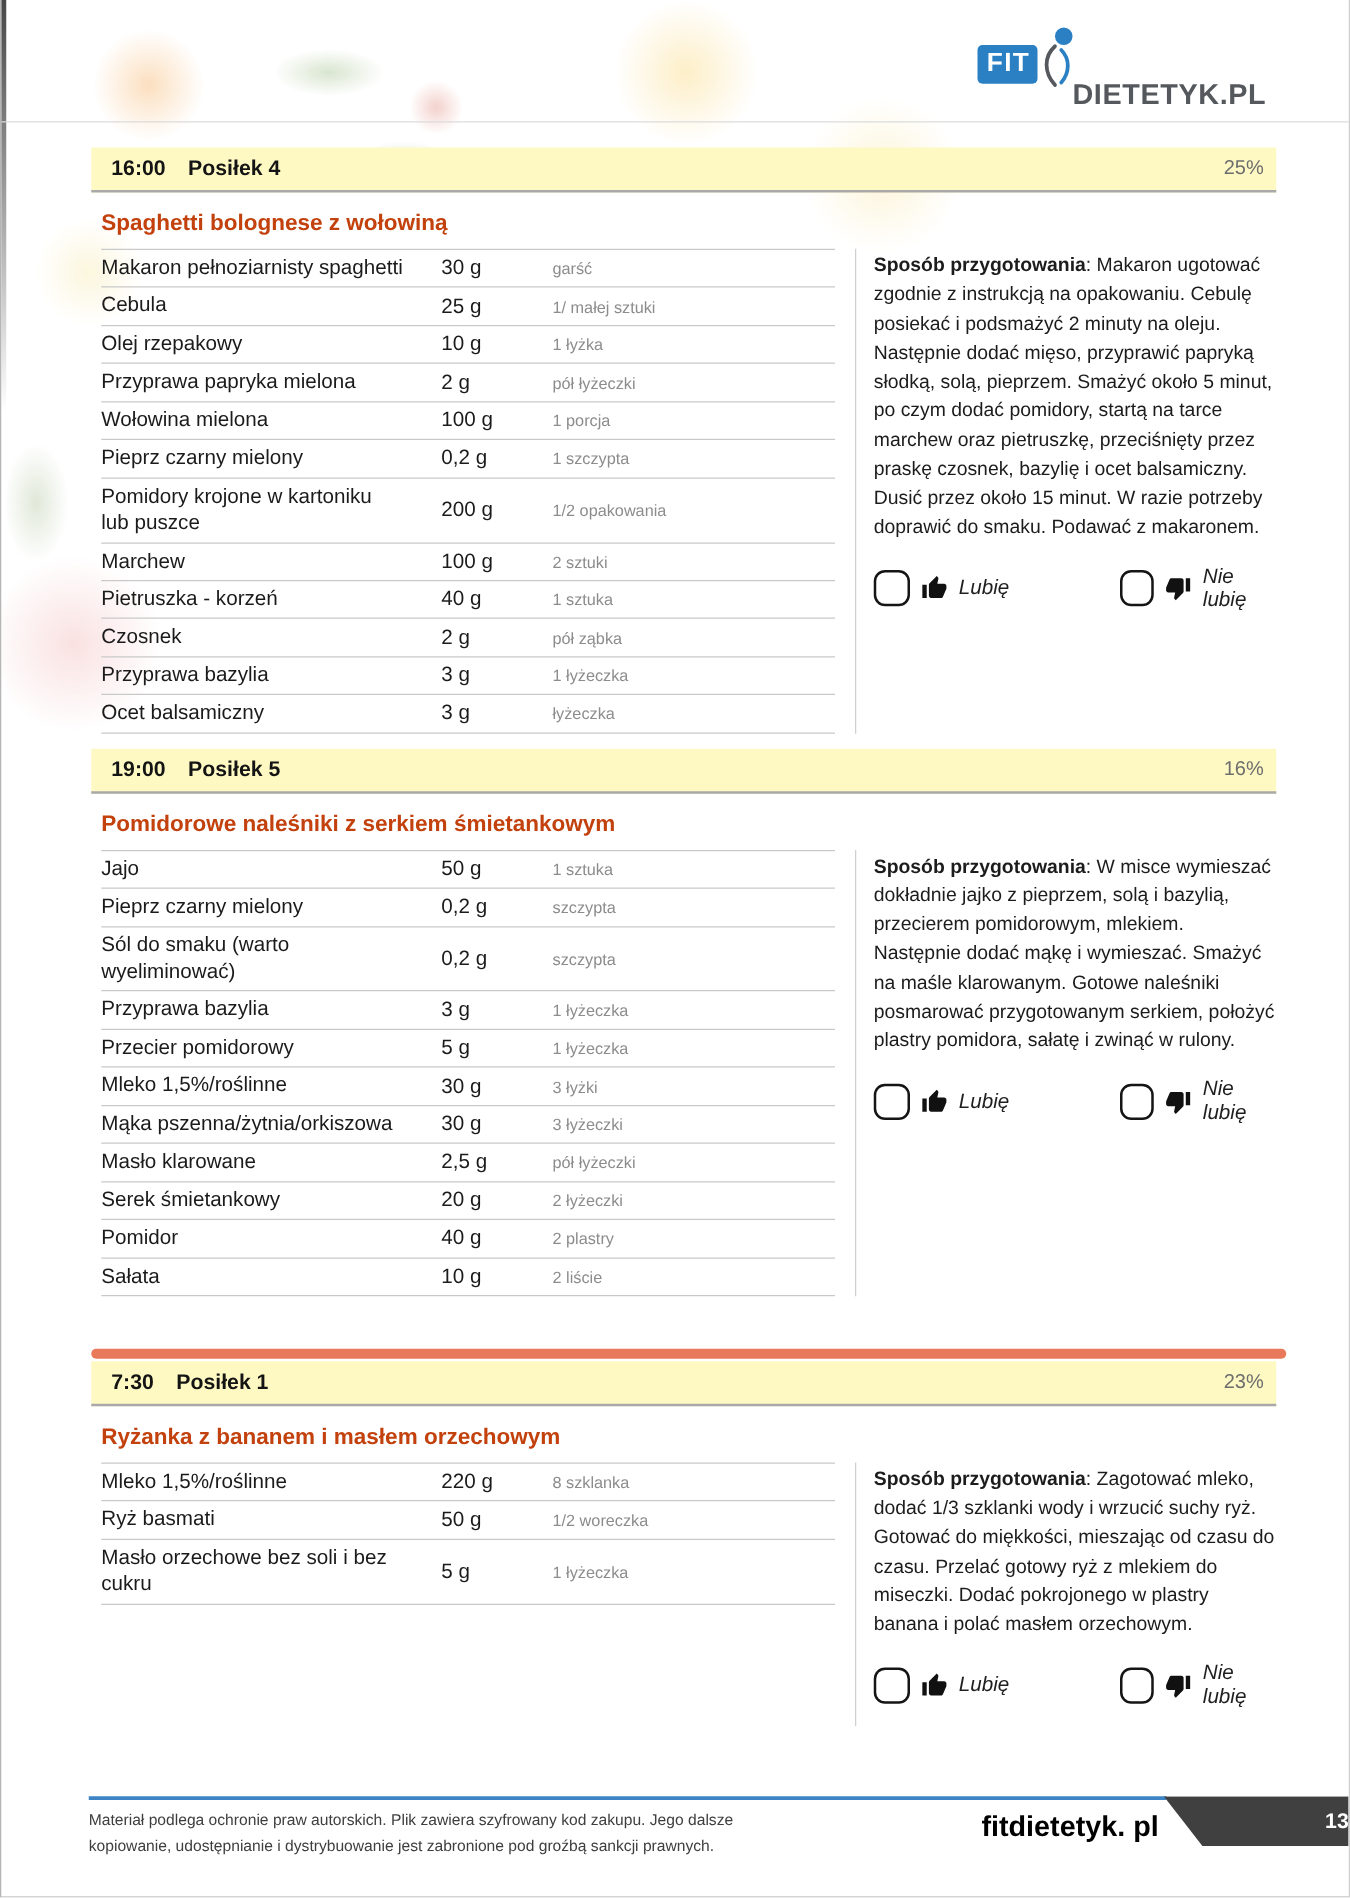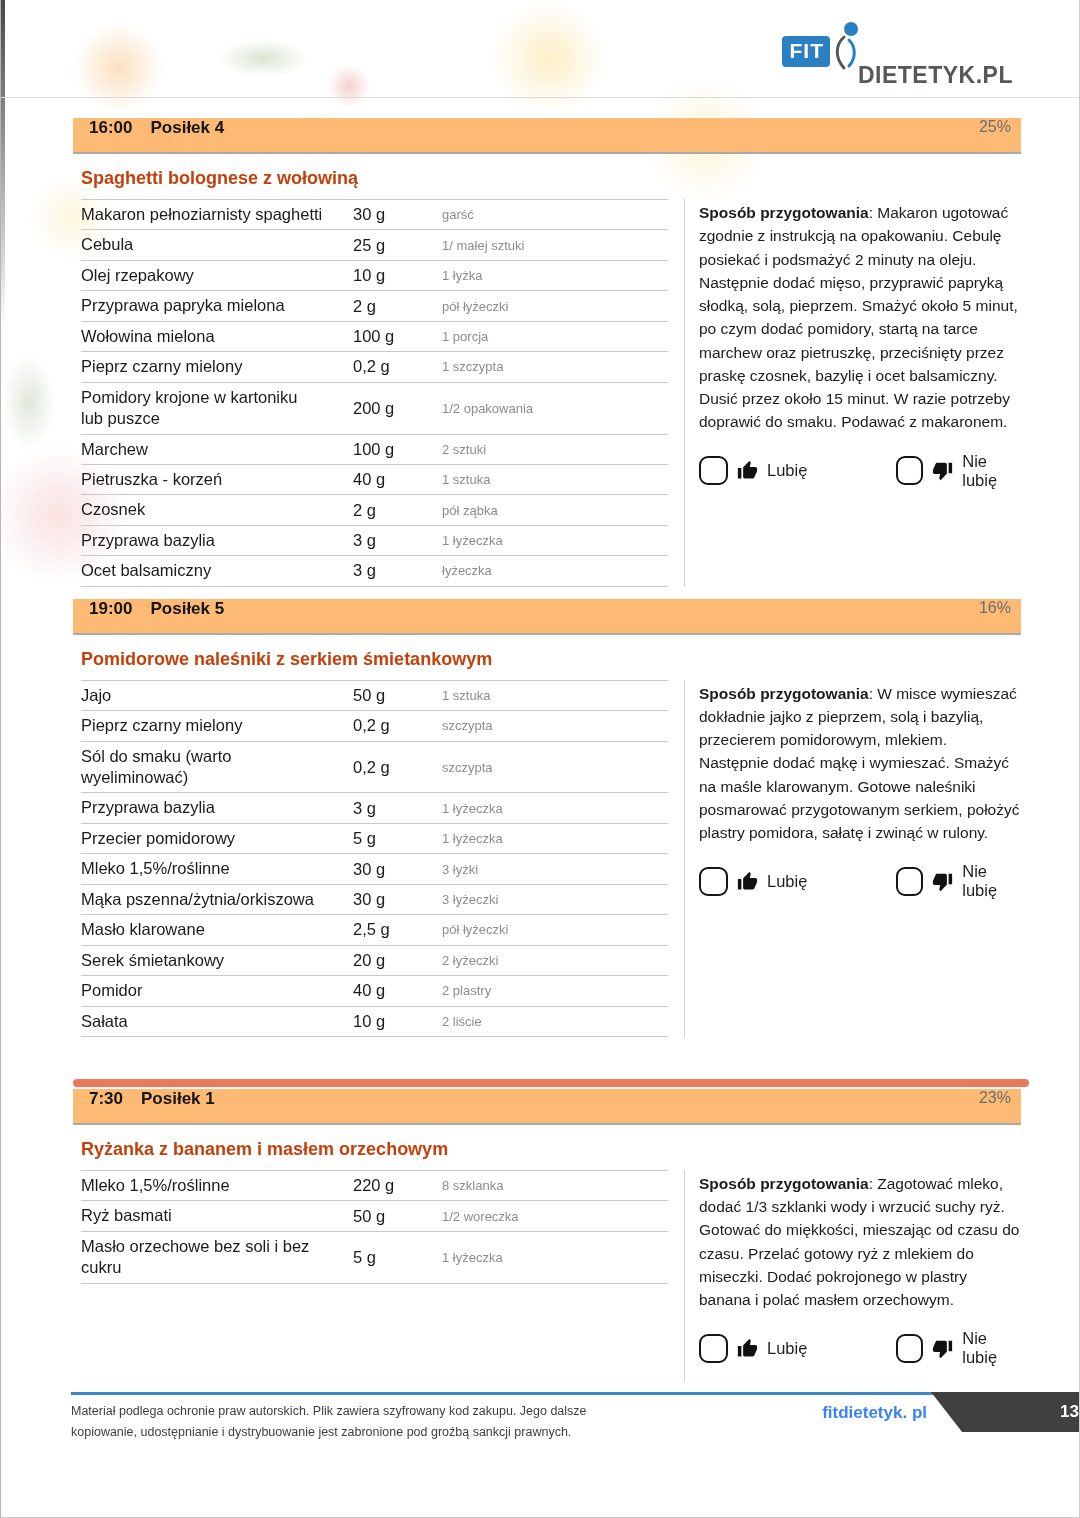--- a/index.html
+++ b/index.html
@@ -25,47 +25,47 @@
   }
   .left-shade{position:absolute;left:0;top:0;width:4px;height:330px;
     background:linear-gradient(180deg, rgba(25,25,25,.8), rgba(25,25,25,0));}
   .header{position:relative;height:97px;border-bottom:1px solid #dcdcdc;}
   .logo{position:absolute;right:66px;top:36px;display:flex;align-items:flex-start;}
   .logo-fit{background:#2b7fc3;color:#fff;font-weight:bold;font-size:21px;letter-spacing:1px;
     padding:3px 6px 4px 7px;border-radius:4px;}
   .logo-person{margin:-16px -3px 0 1px;}
   .logo-rest{color:#55595d;font-size:23px;font-weight:600;letter-spacing:.5px;margin-top:26px;}
   .content{position:relative;padding:0 58px 0 72px;}
-  .meal-bar{height:34px;display:flex;background:#fdba74;
+  .meal-bar{height:34px;display:flex;align-items:center;background:#fef9c3;
     border-bottom:2px solid #a9a9a9;padding:0 10px 0 16px;font-size:17px;font-weight:bold;color:#141414;}
   .meal-bar.first{margin-top:20px;}
   .meal-bar.later{margin-top:12px;}
   .meal-name{margin-left:18px;}
   .meal-percent{margin-left:auto;font-weight:400;font-size:16px;color:#6e6e6e;}
   .dish-title{font-size:18px;font-weight:700;color:#c2410c;margin:14px 0 10px 8px;}
   .meal-body{display:flex;align-items:stretch;}
   .left-col{width:611px;box-sizing:border-box;}
   .ingredients{width:587px;margin-left:8px;border-top:1px solid #c9c9c9;}
   .ing-row{display:flex;align-items:center;border-bottom:1px solid #c9c9c9;padding:4px 0;min-height:27px;box-sizing:border-box;gap:16px;}
   .ing-name{flex:0 0 242px;padding-right:14px;font-size:16.5px;line-height:1.3;}
   .ing-amount{flex:0 0 73px;font-size:16.5px;}
   .ing-measure{color:#8c8c8c;font-size:13px;}
   .prep-col{flex:1;border-left:1px solid #cfcfcf;padding:2px 0 14px 14px;}
   .prep{margin:0;font-size:15.5px;line-height:1.5;color:#1c1c1c;}
-  .likes{display:flex;margin-top:18px;gap:89px;}
+  .likes{display:flex;margin-top:18px;gap:89px;font-style:italic;}
   .like-group{display:inline-flex;align-items:center;gap:9px;font-size:16.5px;color:#1f1f1f;cursor:pointer;}
   .checkbox{width:29px;height:29px;border:2.5px solid #151515;border-radius:9px;background:#fff;box-sizing:border-box;}
   .thumb{flex:0 0 auto;}
   .day-header{margin-top:42px;}
   .day-title{font-size:30px;font-weight:bold;color:#e8795a;margin:0 0 10px 24px;}
   .day-bar{height:8px;border-radius:4px;background:#e8795a;margin:0 -8px 2px 0;}
-  .footer{position:absolute;left:0;right:0;top:1392px;height:58px;}
+  .footer{position:absolute;left:0;right:0;top:1437px;height:58px;}
   .footer-line{position:absolute;left:70px;right:146px;top:0;height:3px;background:#3d85c5;}
   .copyright{position:absolute;left:70px;top:9px;width:530px;margin:0;font-size:12.5px;color:#3e3e3e;line-height:1.65;}
-  .footer-brand{position:absolute;right:152px;top:11px;font-size:17px;font-weight:600;color:#3b82f6;}
+  .footer-brand{position:absolute;right:152px;top:11px;font-size:23px;font-weight:600;color:#000000;}
   .page-badge{position:absolute;right:0;top:0;width:148px;height:40px;background:#404040;
     clip-path:polygon(0 0,100% 0,100% 100%,21% 100%);
     color:#fff;font-weight:bold;font-size:17px;display:flex;align-items:center;justify-content:flex-end;
     padding-left:26px;box-sizing:border-box;}
 </style>
 </head>
 <body>
 
 <div class="page">
   <div class="bg-art"></div>

